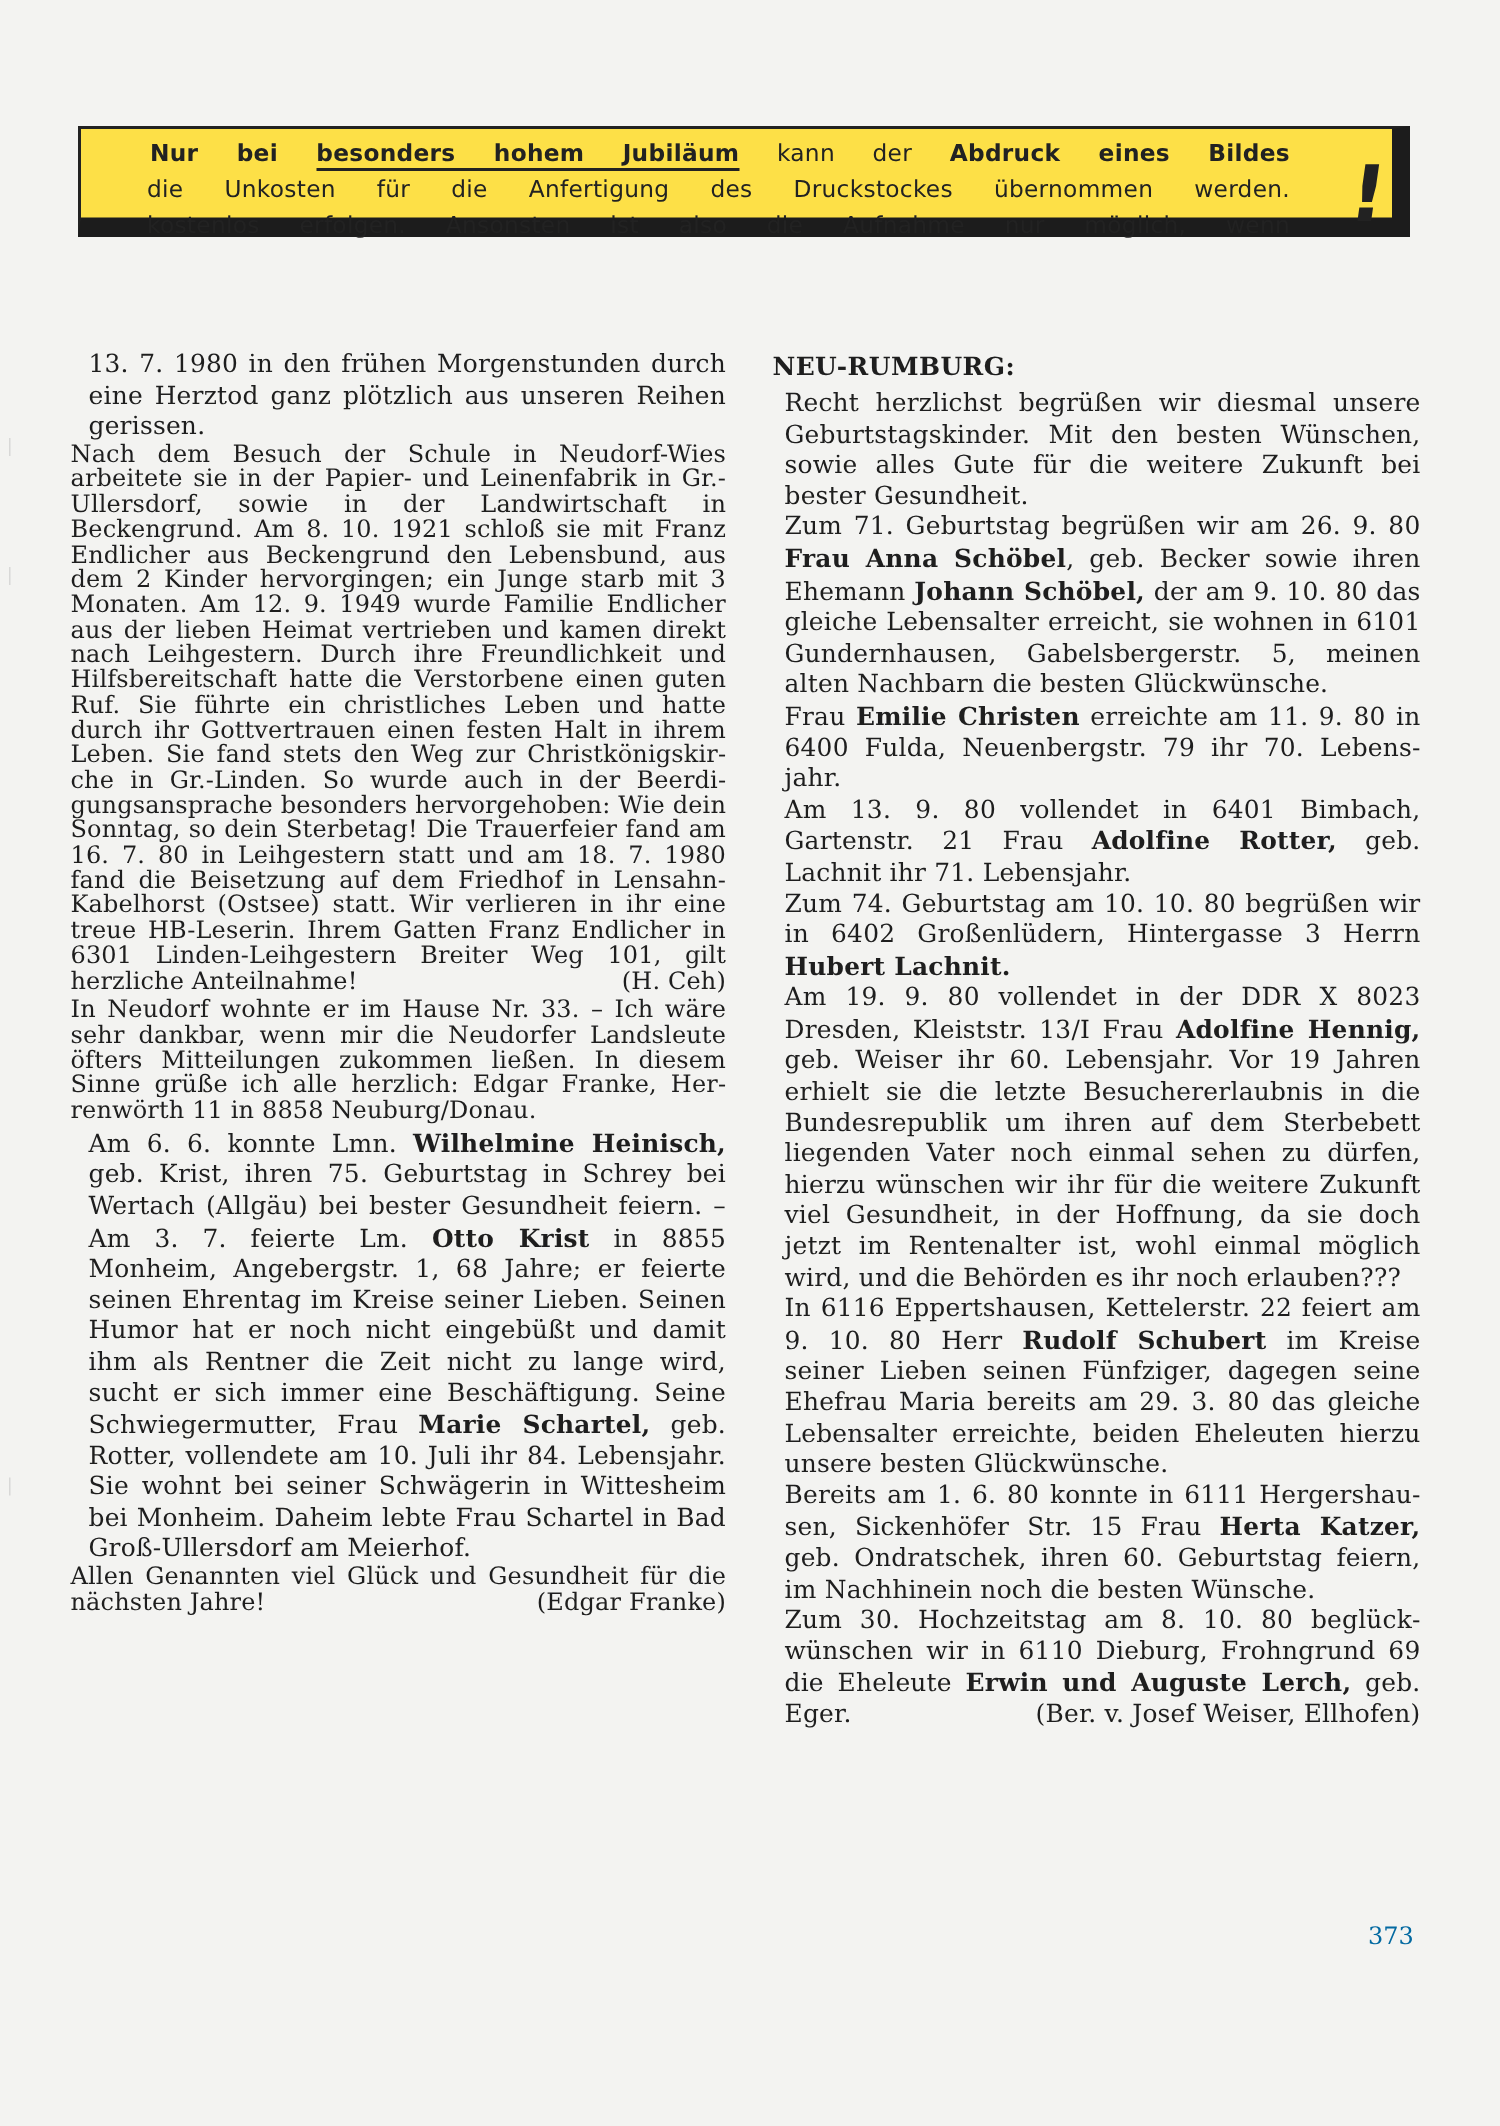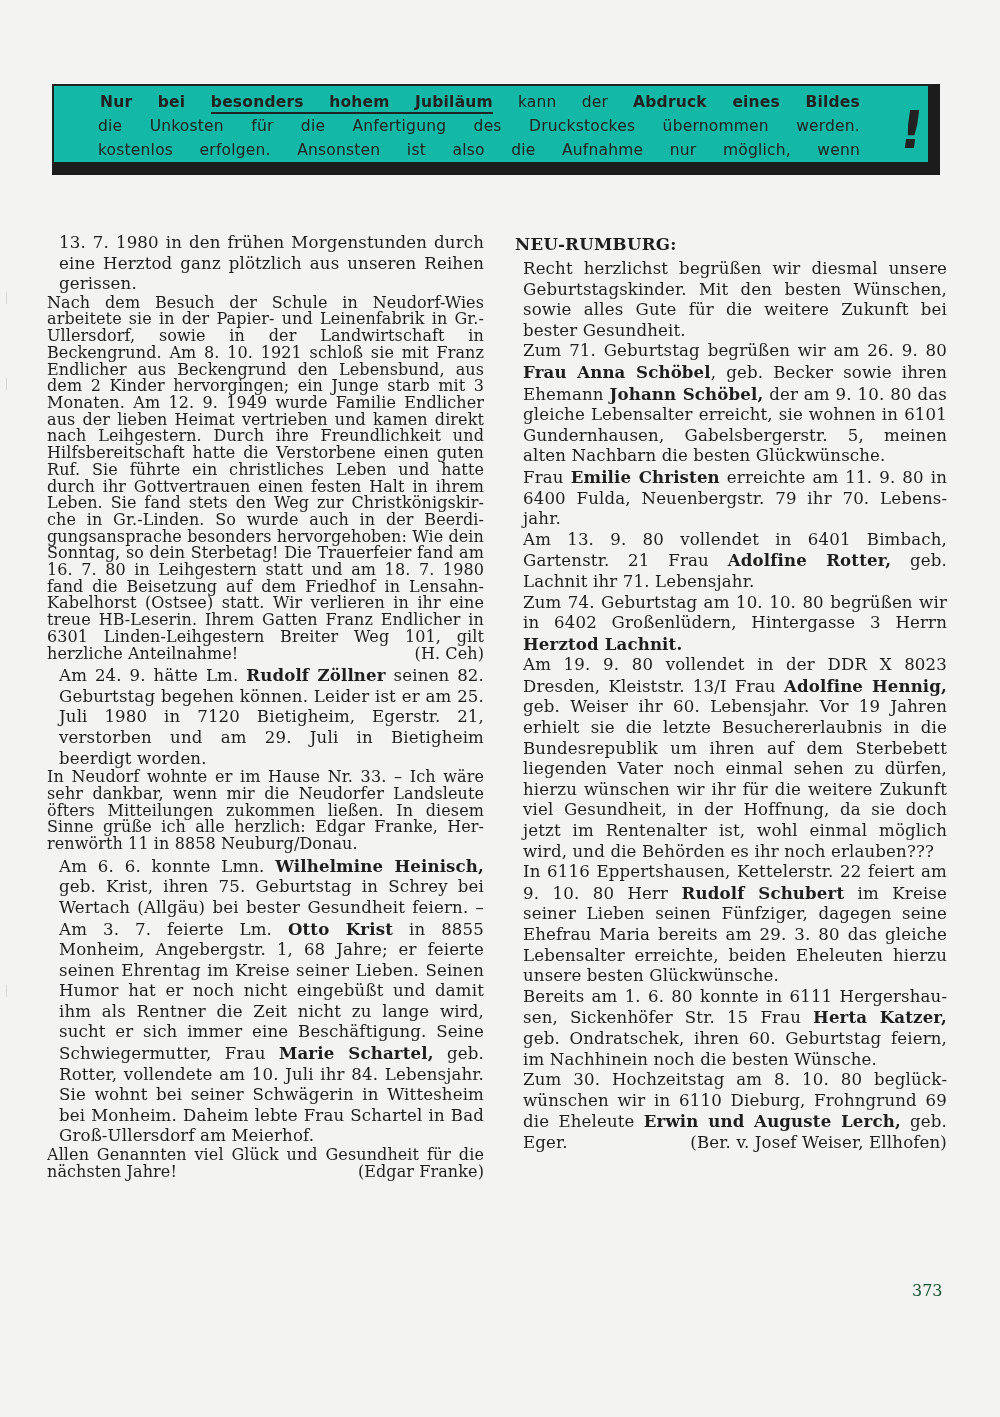--- a/index.html
+++ b/index.html
@@ -7,25 +7,25 @@
       width: 1000px; height: 1417px; overflow: hidden;
       background: #f3f3f1;
       font-family: "DejaVu Serif", serif;
       color: #1e1e1e;
       position: relative;
     }
     .page { position: absolute; left: 0; top: 0; width: 1000px; height: 1417px; }
 
     
     .notice {
-      position: absolute; left: 52px; top: 84px; width: 888px; height: 91px;
+      position: absolute; left: 52px; top: 84px; width: 888px; height: 74px;
       border: 2px solid #222;
       border-right: 12px solid #1c1c1c;
       border-bottom: 13px solid #1c1c1c;
-      background: #14b8a6;
+      background: #fde047;
       box-sizing: border-box;
     }
     .notice-text {
       position: absolute; left: 46px; top: 4px; width: 760px;
       font-family: "DejaVu Sans", sans-serif;
       font-size: 15.5px; line-height: 24px;
       text-align: justify; text-align-last: justify;
       color: #222; letter-spacing: 0.2px;
     }
     .notice-text .line { display: block; text-align: justify; text-align-last: justify; white-space: nowrap; }
@@ -47,21 +47,21 @@
     .p-large { font-size: 16.6px; line-height: 20.6px; letter-spacing: 0.15px; margin-left: 12px; }
     .p-small { font-size: 16px; line-height: 16.7px; letter-spacing: 0.1px; }
     .p b { font-weight: bold; }
     .p .right-sig { float: right; }
     .gap { height: 3px; }
 
     .heading { font-size: 16.6px; font-weight: bold; line-height: 22px; margin: 0 0 4px 4px; letter-spacing: 0.3px; }
 
     .page-number {
       position: absolute; left: 912px; top: 1281px;
-      font-size: 16px; color: #14532d;
+      font-size: 16px; color: #0369a1;
     }
     .margin-mark {
       position: absolute; left: 6px; width: 6px; height: 12px;
       border-left: 1px solid #ccc; opacity: 0.7;
     }
   </style>
 </head>
 <body>
 
 <div class="page">
@@ -76,34 +76,33 @@
       <span class="line">die Unkosten für die Anfertigung des Druckstockes übernommen werden.</span>
       <span class="line">kostenlos erfolgen. Ansonsten ist also die Aufnahme nur möglich, wenn</span>
     </div>
     <div class="notice-excl">!</div>
   </div>
 
   <div class="col col-left">
     <p class="p p-large">13. 7. 1980 in den frühen Morgenstunden durch eine Herztod ganz plötzlich aus unse­ren Reihen gerissen.</p>
     <p class="p p-small"><span>Nach dem Besuch der Schule in Neudorf-Wies arbeitete sie in der Papier- und Leinenfabrik in Gr.-Ullersdorf, sowie in der Landwirtschaft in Beckengrund. Am 8. 10. 1921 schloß sie mit Franz Endlicher aus Beckengrund den Lebensbund, aus dem 2 Kinder hervorgingen; ein Junge starb mit 3 Monaten. Am 12. 9. 1949 wurde Familie Endlicher aus der lieben Heimat vertrieben und kamen direkt nach Leihgestern. Durch ihre Freundlichkeit und Hilfsbereitschaft hatte die Verstorbene einen guten Ruf. Sie führte ein christliches Leben und hatte durch ihr Gottvertrauen einen festen Halt in ihrem Leben. Sie fand stets den Weg zur Christkönigskir­che in Gr.-Linden. So wurde auch in der Beerdi­gungsansprache besonders hervorgehoben: Wie dein Sonntag, so dein Sterbetag! Die Trauerfeier fand am 16. 7. 80 in Leihgestern statt und am 18. 7. 1980 fand die Beisetzung auf dem Friedhof in Len­sahn-Kabelhorst (Ostsee) statt. Wir verlieren in ihr eine treue HB-Leserin. Ihrem Gatten Franz Endli­cher in 6301 Linden-Leihgestern Breiter Weg 101, gilt herzliche Anteilnahme!</span> <span class="right-sig">(H. Ceh)</span></p>
     <div class="gap"></div>
-    <p class="p p-large"><span>Am 24. 9. hätte Lm. </span><b>Rudolf Zöllner</b><span> seinen 82. Geburtstag begehen können. Leider ist er am 25. Juli 1980 in 7120 Bietigheim, Egerstr. 21, verstorben und am 29. Juli in Bietigheim beerdigt worden.</span></p>
     <p class="p p-small">In Neudorf wohnte er im Hause Nr. 33. – Ich wäre sehr dankbar, wenn mir die Neudorfer Landsleute öfters Mitteilungen zukommen ließen. In diesem Sinne grüße ich alle herzlich: Edgar Franke, Her­renwörth 11 in 8858 Neuburg/Donau.</p>
     <div class="gap"></div>
     <p class="p p-large"><span>Am 6. 6. konnte Lmn. </span><b>Wilhelmine Heinisch,</b><span> geb. Krist, ihren 75. Geburtstag in Schrey bei Wertach (Allgäu) bei bester Gesundheit fei­ern. – Am 3. 7. feierte Lm. </span><b>Otto Krist</b><span> in 8855 Monheim, Angebergstr. 1, 68 Jahre; er feierte seinen Ehrentag im Kreise seiner Lieben. Seinen Humor hat er noch nicht eingebüßt und damit ihm als Rentner die Zeit nicht zu lange wird, sucht er sich immer eine Beschäf­tigung. Seine Schwiegermutter, Frau </span><b>Marie Schartel,</b><span> geb. Rotter, vollendete am 10. Juli ihr 84. Lebensjahr. Sie wohnt bei seiner Schwägerin in Wittesheim bei Monheim. Da­heim lebte Frau Schartel in Bad Groß-Ullersdorf am Meierhof.</span></p>
     <p class="p p-small"><span>Allen Genannten viel Glück und Gesundheit für die nächsten Jahre!</span> <span class="right-sig">(Edgar Franke)</span></p>
   </div>
 
   <div class="col col-right">
     <h2 class="heading">NEU-RUMBURG:</h2>
     <p class="p p-large">Recht herzlichst begrüßen wir diesmal un­sere Geburtstagskinder. Mit den besten Wün­schen, sowie alles Gute für die weitere Zu­kunft bei bester Gesundheit.</p>
     <p class="p p-large"><span>Zum 71. Geburtstag begrüßen wir am 26. 9. 80 </span><b>Frau Anna Schöbel</b><span>, geb. Becker sowie ihren Ehemann </span><b>Johann Schöbel,</b><span> der am 9. 10. 80 das gleiche Lebensalter erreicht, sie wohnen in 6101 Gundernhausen, Gabelsbergerstr. 5, meinen alten Nachbarn die besten Glück­wünsche.</span></p>
     <p class="p p-large"><span>Frau </span><b>Emilie Christen</b><span> erreichte am 11. 9. 80 in 6400 Fulda, Neuenbergstr. 79 ihr 70. Lebens­jahr.</span></p>
     <p class="p p-large"><span>Am 13. 9. 80 vollendet in 6401 Bimbach, Gartenstr. 21 Frau </span><b>Adolfine Rotter,</b><span> geb. Lachnit ihr 71. Lebensjahr.</span></p>
-    <p class="p p-large"><span>Zum 74. Geburtstag am 10. 10. 80 begrüßen wir in 6402 Großenlüdern, Hintergasse 3 Herrn </span><b>Herztod Lachnit.</b></p>
+    <p class="p p-large"><span>Zum 74. Geburtstag am 10. 10. 80 begrüßen wir in 6402 Großenlüdern, Hintergasse 3 Herrn </span><b>Hubert Lachnit.</b></p>
     <p class="p p-large"><span>Am 19. 9. 80 vollendet in der DDR X 8023 Dresden, Kleiststr. 13/I Frau </span><b>Adolfine Hen­nig,</b><span> geb. Weiser ihr 60. Lebensjahr. Vor 19 Jahren erhielt sie die letzte Besuchererlaub­nis in die Bundesrepublik um ihren auf dem Sterbebett liegenden Vater noch einmal se­hen zu dürfen, hierzu wünschen wir ihr für die weitere Zukunft viel Gesundheit, in der Hoffnung, da sie doch jetzt im Rentenalter ist, wohl einmal möglich wird, und die Behör­den es ihr noch erlauben???</span></p>
     <p class="p p-large"><span>In 6116 Eppertshausen, Kettelerstr. 22 feiert am 9. 10. 80 Herr </span><b>Rudolf Schubert</b><span> im Kreise seiner Lieben seinen Fünfziger, dagegen seine Ehefrau Maria bereits am 29. 3. 80 das gleiche Lebensalter erreichte, beiden Ehe­leuten hierzu unsere besten Glückwünsche.</span></p>
     <p class="p p-large"><span>Bereits am 1. 6. 80 konnte in 6111 Hergershau­sen, Sickenhöfer Str. 15 Frau </span><b>Herta Katzer,</b><span> geb. Ondratschek, ihren 60. Geburtstag fei­ern, im Nachhinein noch die besten Wün­sche.</span></p>
     <p class="p p-large"><span>Zum 30. Hochzeitstag am 8. 10. 80 beglück­wünschen wir in 6110 Dieburg, Frohngrund 69 die Eheleute </span><b>Erwin und Auguste Lerch,</b><span> geb. Eger.</span> <span class="right-sig">(Ber. v. Josef Weiser, Ellhofen)</span></p>
     <div class="gap"></div>
   </div>
 
   <div class="page-number">373</div>
 </div>
 

